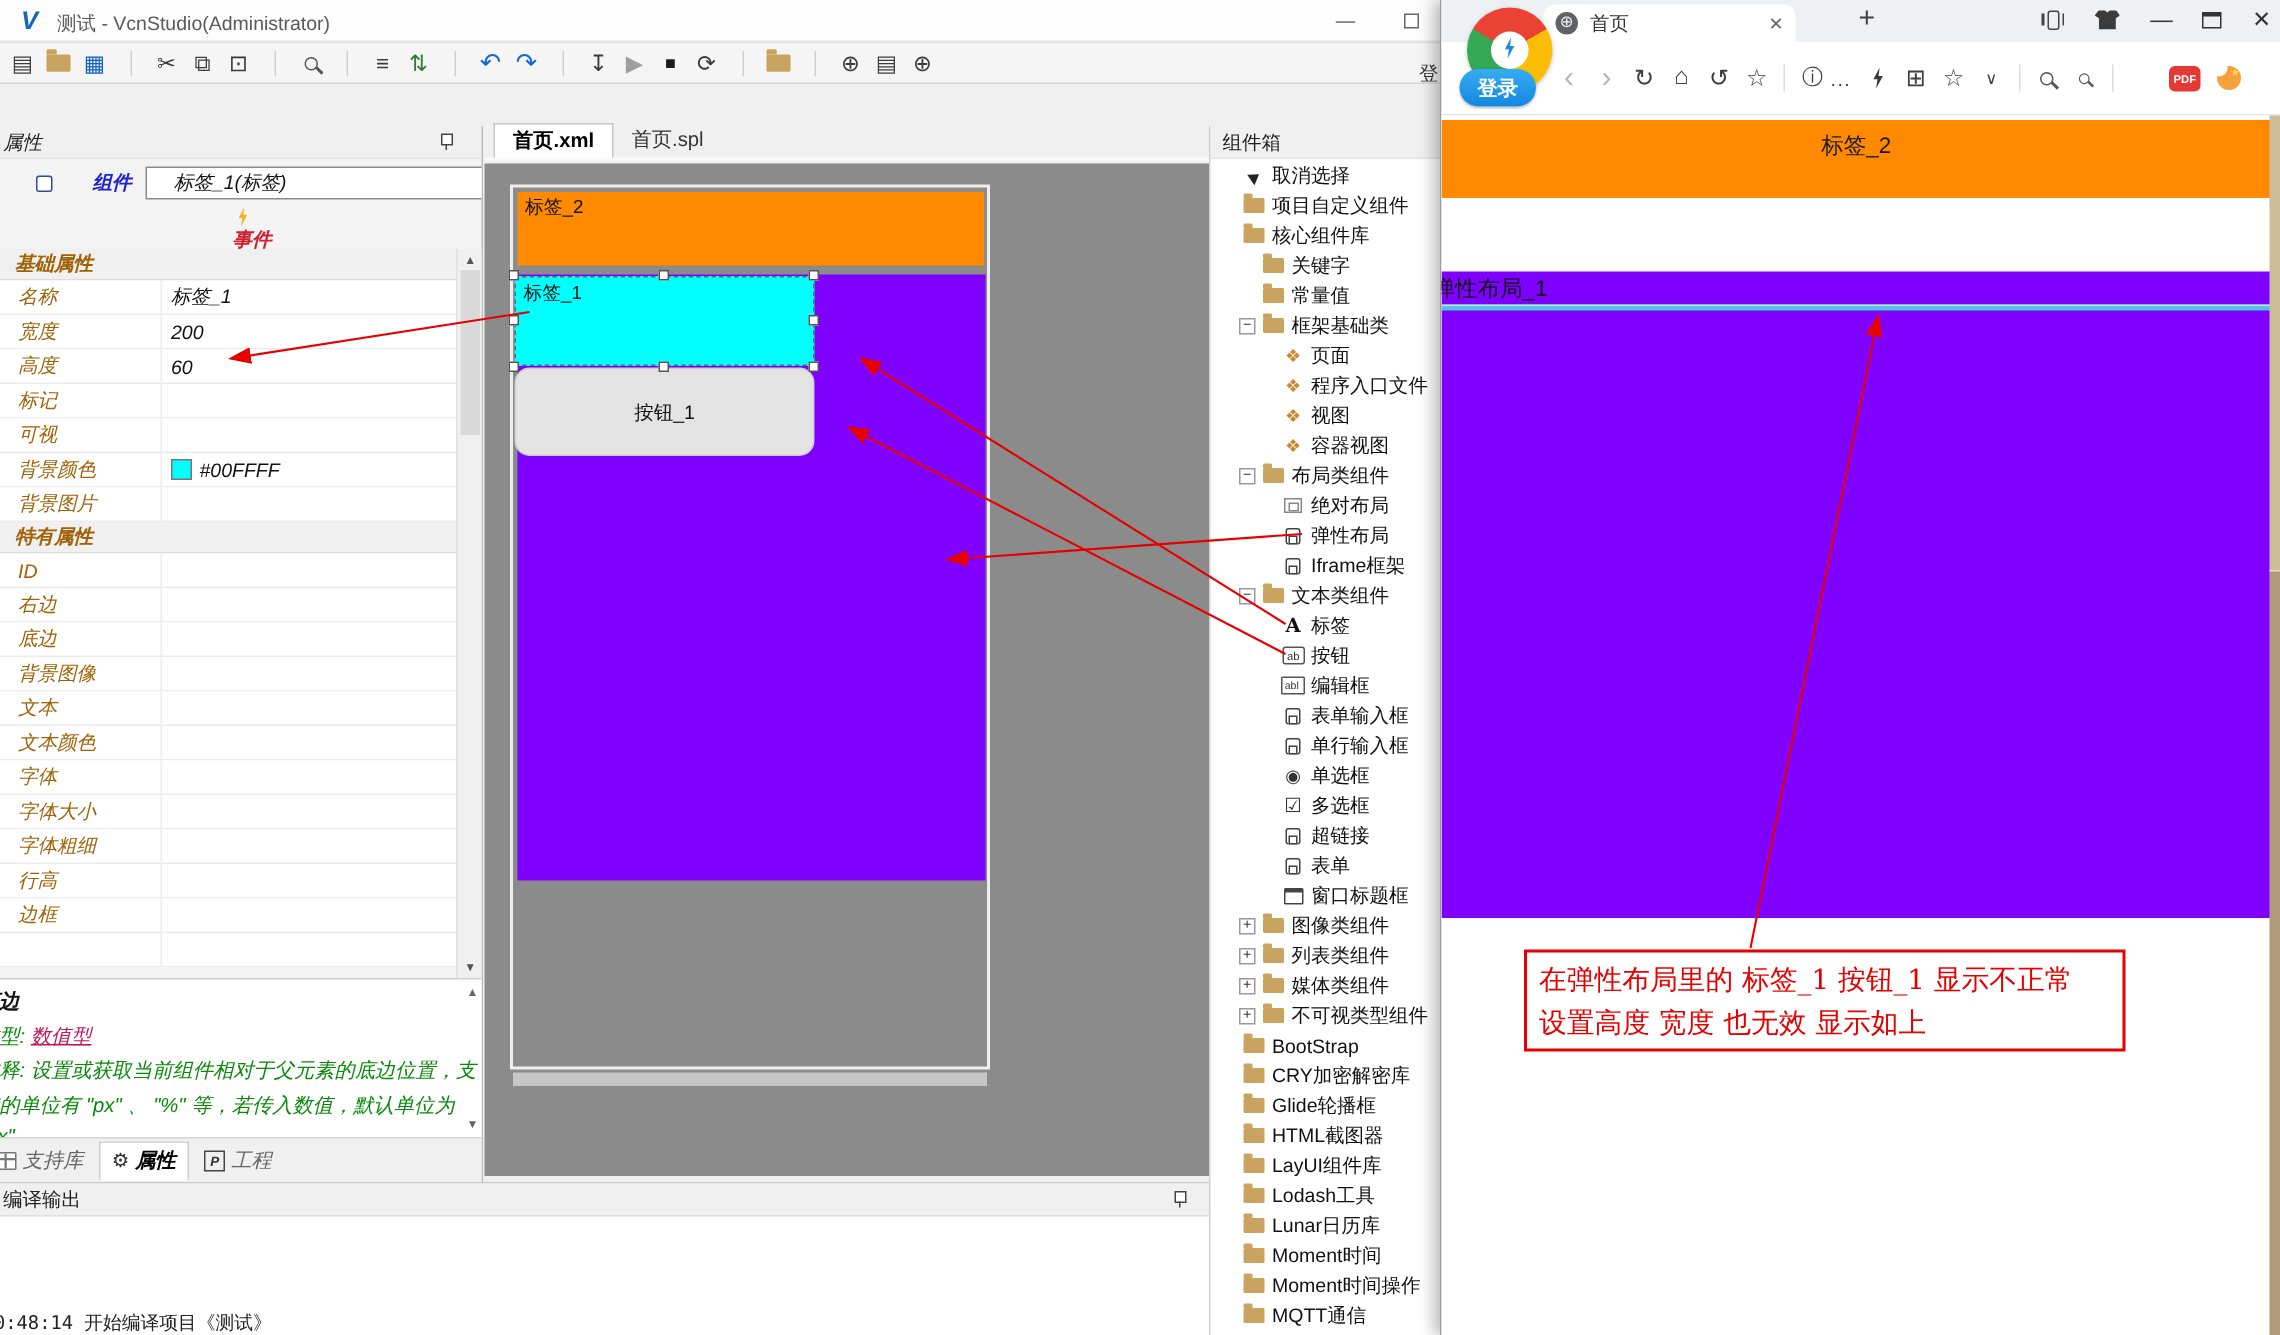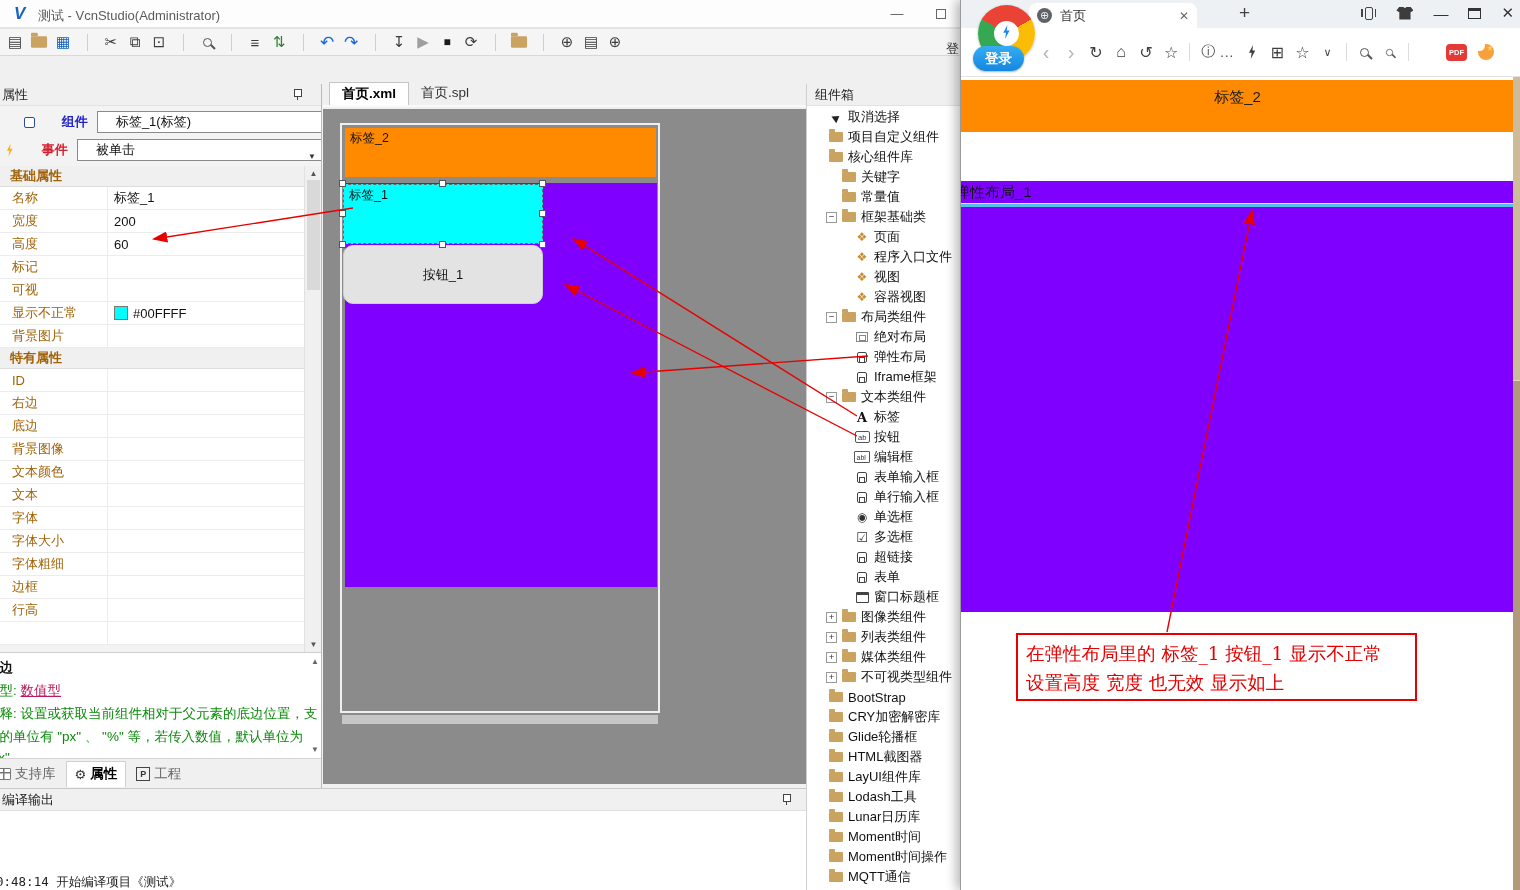--- a/index.html
+++ b/index.html
@@ -33,21 +33,21 @@
   .pin::after{content:"";position:absolute;left:4.5px;top:8px;width:1.4px;height:4px;background:#444;}
   
   .mag{width:9px;height:9px;border:1.6px solid #555;border-radius:50%;position:relative;display:inline-block;}
   .mag::after{content:"";position:absolute;width:6px;height:1.6px;background:#555;transform:rotate(45deg);right:-5px;bottom:-2px;}
   .mag.small{transform:scale(.8);}
   
   .boltb{width:9px;height:14px;background:#1E88E5;clip-path:polygon(60% 0,14% 56%,44% 56%,34% 100%,84% 40%,52% 40%);display:inline-block;}
   .bolt-y{background:#F6B21B;width:8px;height:13px;}
 
   
-  #leftpanel{left:0;top:84px;width:322px;height:704px;background:#f3f3f3;border-right:1px solid #b9b9b9;overflow:hidden;}
+  #leftpanel{left:0;top:84px;width:322px;height:704px;background:#f3f3f3;border-right:1px solid #b9b9b9;overflow:hidden;font-style:italic;}
   .panel-hdr{position:absolute;left:0;top:0;width:100%;height:22px;background:#f0f0f0;line-height:22px;border-bottom:1px solid #e2e2e2;}
   .panel-hdr .t{margin-left:-8px;padding-left:10px;color:#222;}
   .combo-row{position:absolute;left:0;width:322px;height:24px;display:flex;align-items:center;}
   .combo-lab{width:36px;font-size:13px;font-weight:bold;margin-left:24px;}
   .lab-blue{color:#2222cc;} .lab-red{color:#d02030;}
   .combo-box{position:relative;width:250px;height:22px;background:#fff;border:1px solid #8a8a8a;line-height:20px;padding-left:18px;font-size:13px;color:#111;}
   .combo-box .caret{position:absolute;right:5px;top:7px;font-size:8px;color:#333;}
   .cicon{width:16px;margin-left:2px;display:flex;justify-content:center;}
   .i-comp-blue{width:11px;height:11px;border:1.5px solid #2a4d9b;border-radius:2px;background:#fff;}
   
@@ -307,21 +307,21 @@
       <span class="t">属性</span>
       <span class="pin" style="position:absolute;right:18px;top:4px;"></span>
     </div>
     <div class="combo-row" style="top:26px;margin-left:20px;">
       <span class="cicon">
           <span class="i-comp-blue"></span>
         </span>
       <span class="combo-lab lab-blue">组件</span>
       <span class="combo-box"><span>标签_1(标签)</span><span class="caret">▼</span></span>
     </div>
-    <div class="combo-row" style="top:54px;">
+    <div class="combo-row" style="top:54px;flex-direction:column;">
       <span class="cicon">
           <span class="boltb bolt-y"></span>
         </span>
       <span class="combo-lab lab-red">事件</span>
       <span class="combo-box"><span>被单击</span><span class="caret">▼</span></span>
     </div>
     <div id="propgrid">
 
         <div class="prow sec">
           <span class="plabel">基础属性</span>
@@ -357,21 +357,21 @@
         </div>
 
         <div class="prow">
           <span class="plabel">可视</span>
           <span class="pvalue">
             <span></span>
           </span>
         </div>
 
         <div class="prow">
-          <span class="plabel">显示不正常</span>
+          <span class="plabel">背景颜色</span>
           <span class="pvalue">
             <span class="pswatch on" style="--sw: #00FFFF;"></span>
             <span>#00FFFF</span>
           </span>
         </div>
 
         <div class="prow">
           <span class="plabel">背景图片</span>
           <span class="pvalue">
             <span></span>
@@ -406,34 +406,34 @@
 
 
         <div class="prow">
           <span class="plabel">背景图像</span>
           <span class="pvalue">
             <span></span>
           </span>
         </div>
 
         <div class="prow">
+          <span class="plabel">文本</span>
+          <span class="pvalue">
+            <span></span>
+          </span>
+        </div>
+
+        <div class="prow">
           <span class="plabel">文本颜色</span>
           <span class="pvalue">
             <span></span>
           </span>
         </div>
 
         <div class="prow">
-          <span class="plabel">文本</span>
-          <span class="pvalue">
-            <span></span>
-          </span>
-        </div>
-
-        <div class="prow">
           <span class="plabel">字体</span>
           <span class="pvalue">
             <span></span>
           </span>
         </div>
 
         <div class="prow">
           <span class="plabel">字体大小</span>
           <span class="pvalue">
             <span></span>
@@ -441,28 +441,28 @@
         </div>
 
         <div class="prow">
           <span class="plabel">字体粗细</span>
           <span class="pvalue">
             <span></span>
           </span>
         </div>
 
         <div class="prow">
+          <span class="plabel">行高</span>
+          <span class="pvalue">
+            <span></span>
+          </span>
+        </div>
+
+        <div class="prow">
           <span class="plabel">边框</span>
-          <span class="pvalue">
-            <span></span>
-          </span>
-        </div>
-
-        <div class="prow">
-          <span class="plabel">行高</span>
           <span class="pvalue">
             <span></span>
           </span>
         </div>
 
         <div class="prow">
           <span class="plabel"></span>
           <span class="pvalue">
             <span></span>
           </span>

